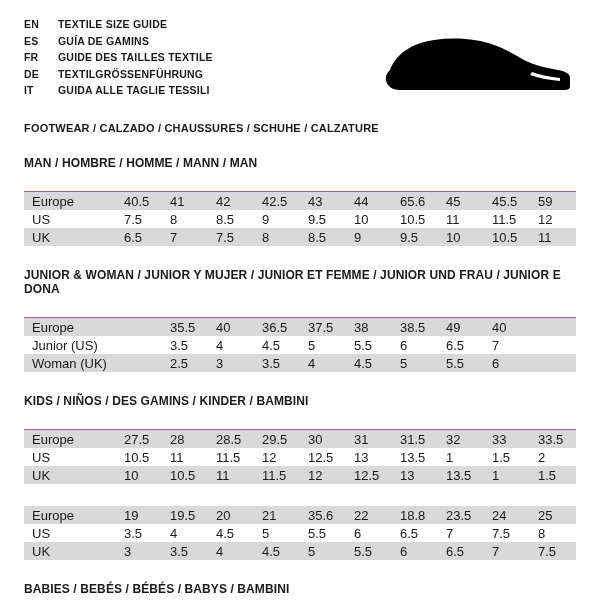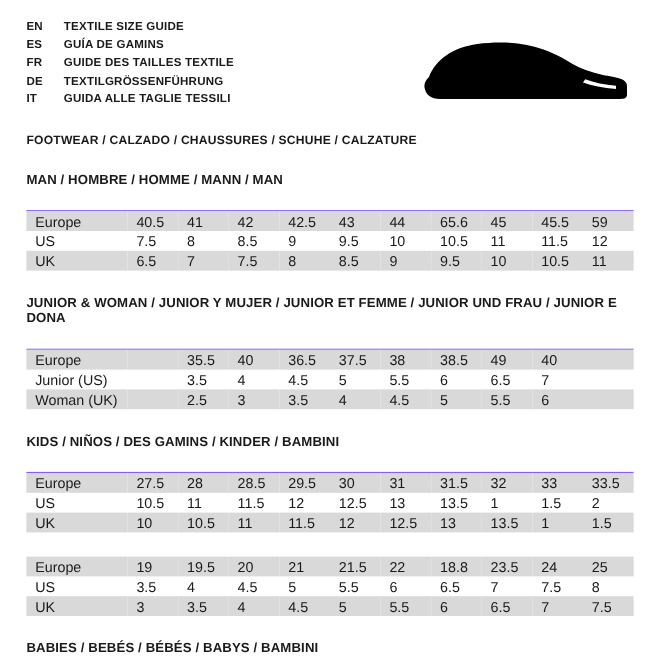--- a/index.html
+++ b/index.html
@@ -294,21 +294,21 @@
 
   <div class="block">
     <table class="sizes">
       <tbody>
         <tr class="shaded">
           <td class="label">Europe</td>
           <td>19</td>
           <td>19.5</td>
           <td>20</td>
           <td>21</td>
-          <td>21.5</td>
+          <td>35.6</td>
           <td>22</td>
           <td>18.8</td>
           <td>23.5</td>
           <td>24</td>
           <td>25</td>
         </tr>
         <tr>
           <td class="label">US</td>
           <td>3.5</td>
           <td>4</td>

